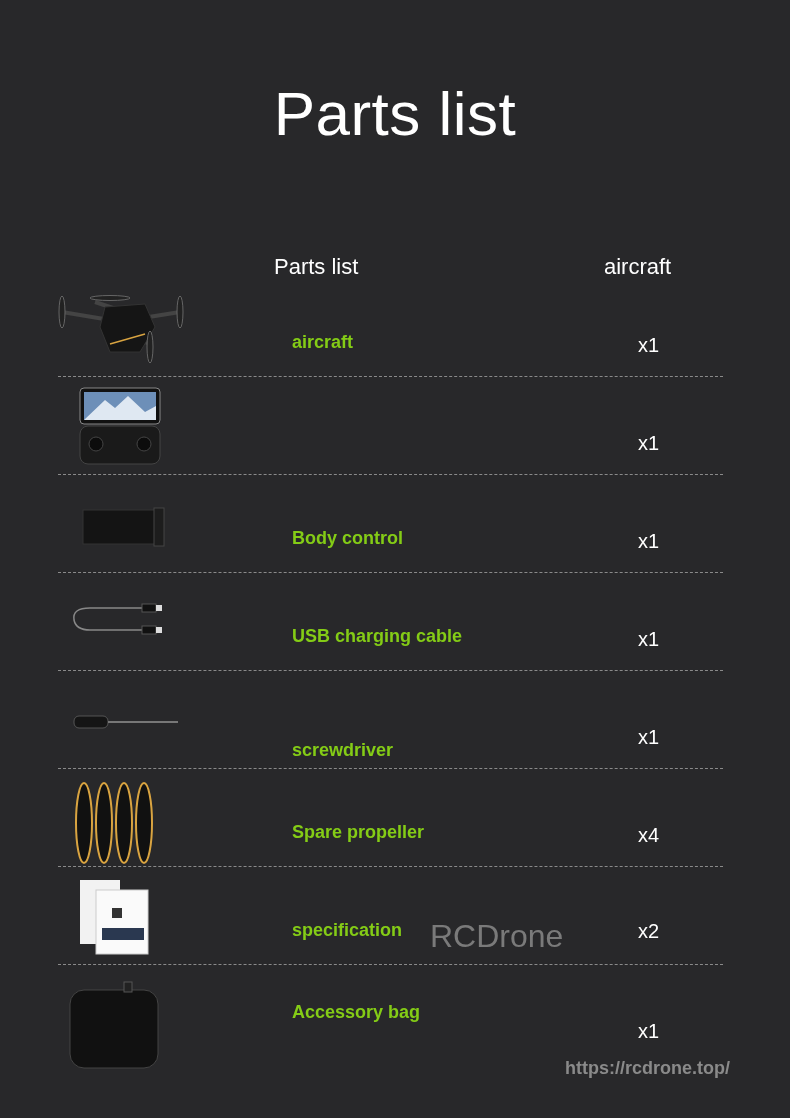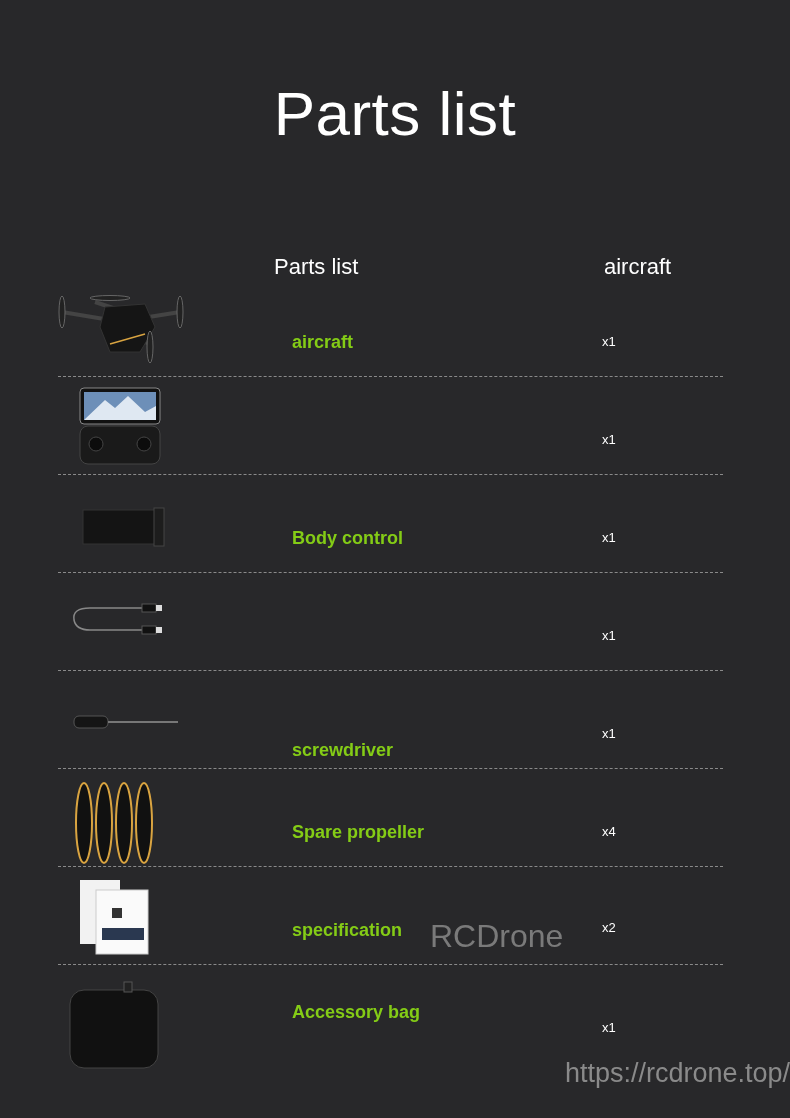--- a/index.html
+++ b/index.html
@@ -4,24 +4,24 @@
 <style>
   html,body{margin:0;padding:0;}
   body{width:790px;height:1118px;background:#28282a;color:#fff;font-family:"Liberation Sans",sans-serif;position:relative;overflow:hidden;}
   .title{position:absolute;top:78px;left:0;width:790px;text-align:center;font-size:62px;font-weight:normal;letter-spacing:0.5px;}
   .hdr{position:absolute;top:254px;font-size:22px;color:#fff;}
   .hdr-parts{left:274px;}
   .hdr-qty{left:604px;}
   .row{position:absolute;left:0;width:790px;height:98px;}
   .row .img{position:absolute;left:50px;top:0;width:150px;height:96px;}
   .row .label{position:absolute;left:292px;font-size:18px;font-weight:bold;color:#84cc16;}
-  .row .qty{position:absolute;left:602px;font-size:13px;color:#fff;}
+  .row .qty{position:absolute;left:638px;font-size:20px;color:#fff;}
   .divider{position:absolute;left:58px;width:665px;height:0;border-top:1px dashed #8a8a8a;}
   .watermark{position:absolute;left:430px;top:918px;font-size:32px;color:#7a7a7a;}
-  .url{position:absolute;left:565px;top:1058px;font-size:27px;color:#8a8a8a;}
+  .url{position:absolute;left:565px;top:1058px;font-size:18px;color:#8a8a8a;font-weight:bold;}
 </style>
 </head>
 <body>
 
 <div class="title">Parts list</div>
 <div class="hdr hdr-parts">Parts list</div>
 <div class="hdr hdr-qty">aircraft</div>
 
 <div class="row" style="top:282px">
   <div class="img">
@@ -73,20 +73,21 @@
 <div class="row" style="top:582px">
   <div class="img">
     <svg width="150" height="80" viewBox="0 0 150 80">
       <path d="M92,26 L40,26 Q22,26 24,38 Q26,48 40,48 L92,48" fill="none" stroke="#888" stroke-width="1.5"></path>
       <rect x="92" y="22" width="14" height="8" fill="#111" stroke="#555"></rect>
       <rect x="106" y="23" width="6" height="6" fill="#ddd"></rect>
       <rect x="92" y="44" width="14" height="8" fill="#111" stroke="#555"></rect>
       <rect x="106" y="45" width="6" height="6" fill="#ddd"></rect>
     </svg>
   </div>
+  <div class="label" style="top:44px">USB charging cable</div>
   <div class="qty" style="top:46px">x1</div>
 </div>
 <div class="divider" style="top:670px"></div>
 
 <div class="row" style="top:680px">
   <div class="img">
     <svg width="150" height="80" viewBox="0 0 150 80">
       <rect x="24" y="36" width="34" height="12" rx="5" fill="#151515" stroke="#555"></rect>
           <line x1="58" y1="42" x2="128" y2="42" stroke="#777" stroke-width="2"></line>
     </svg>

